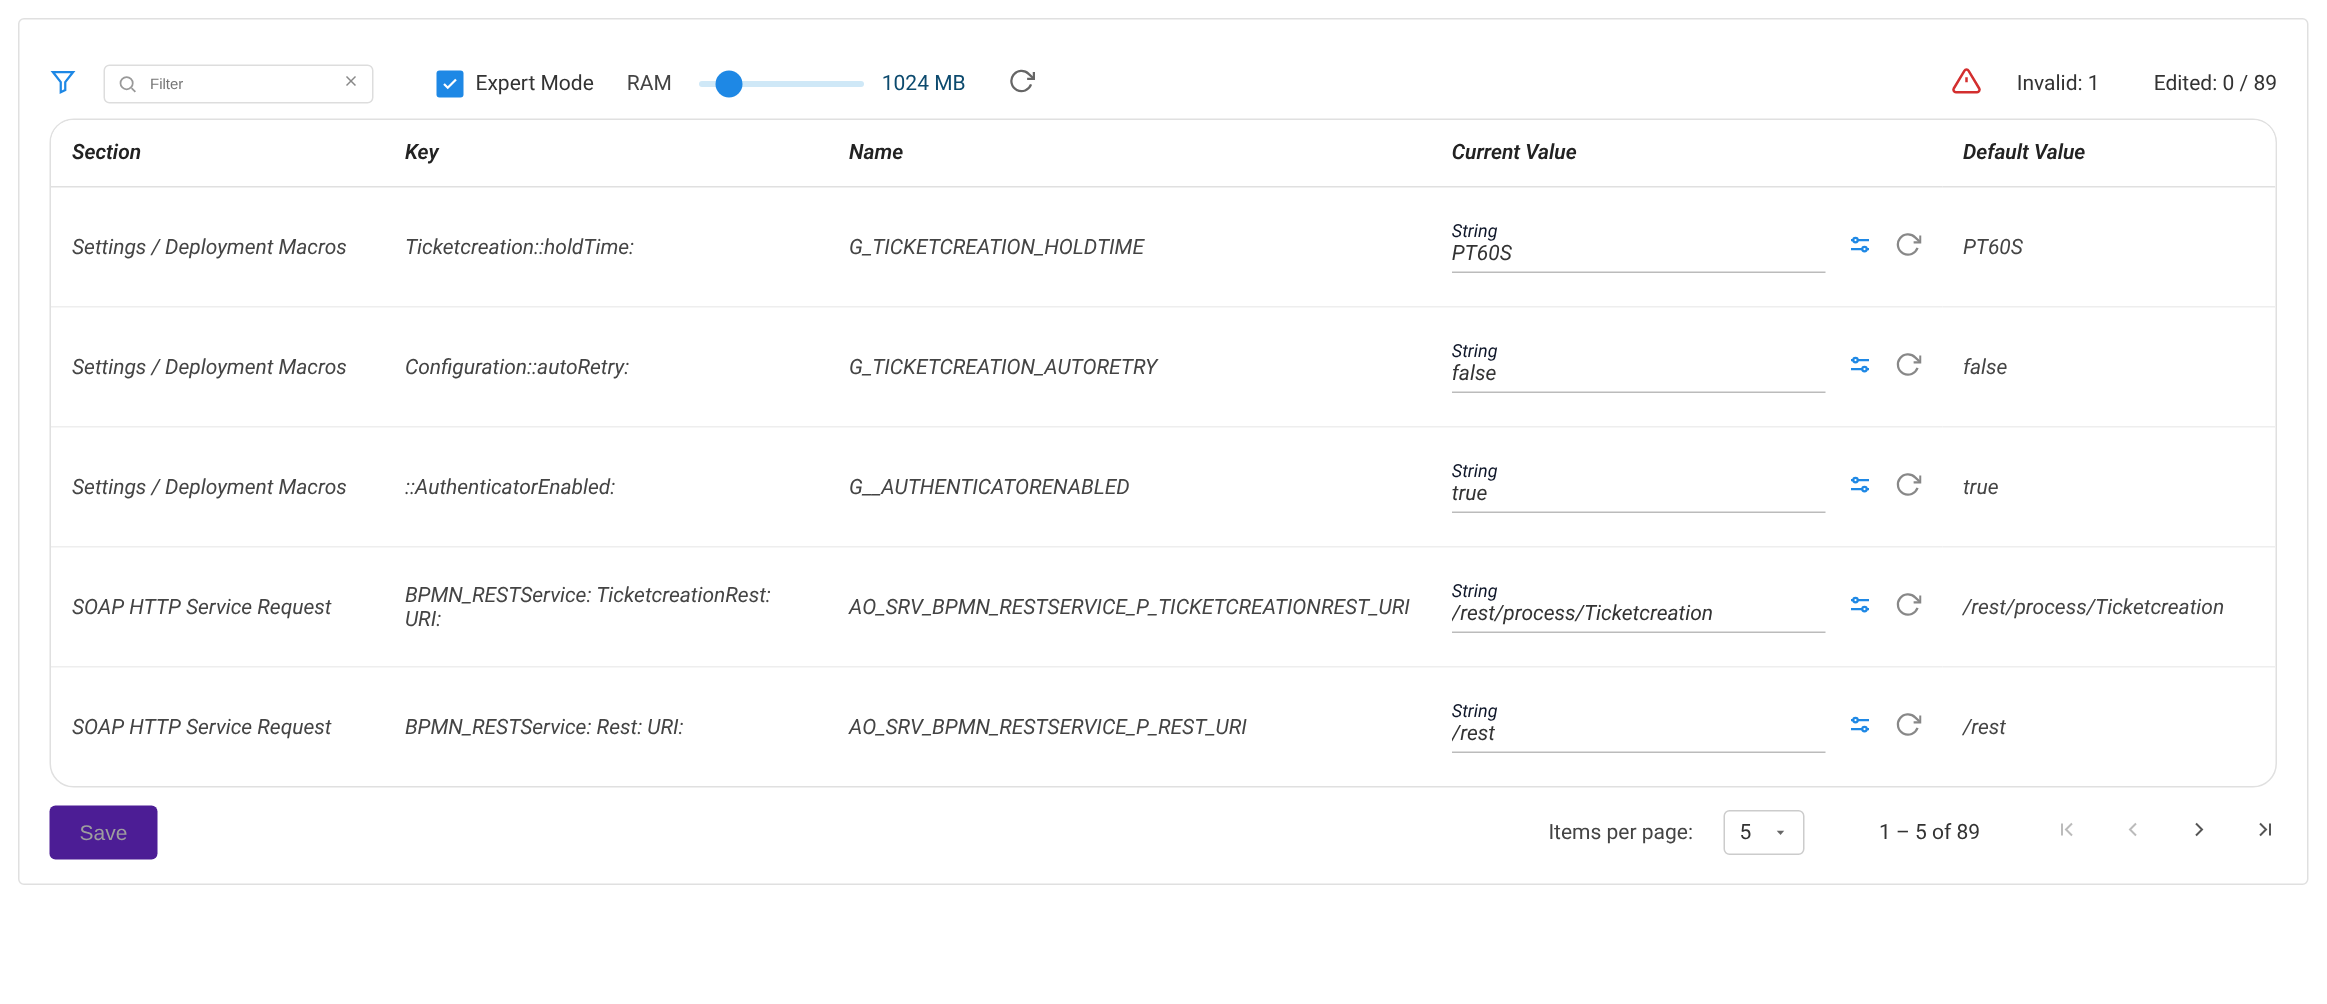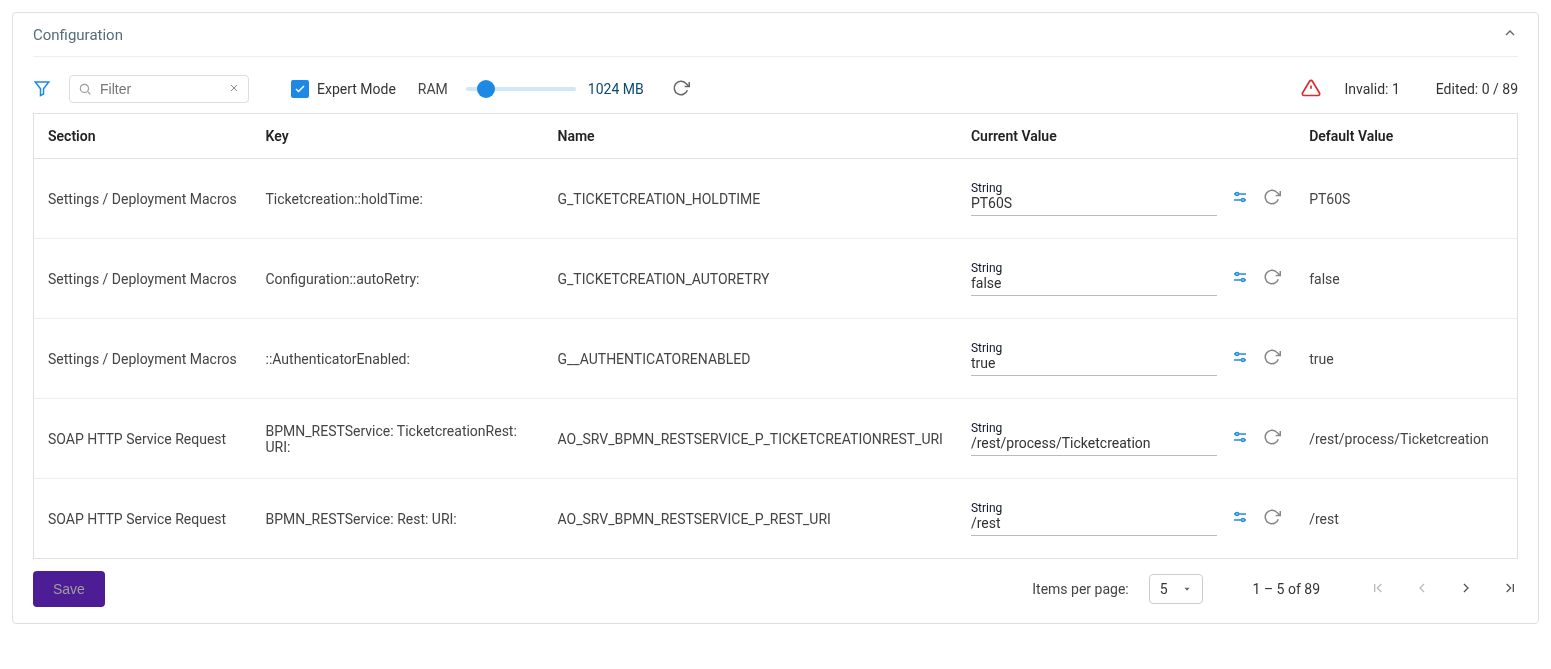--- a/index.html
+++ b/index.html
@@ -45,21 +45,21 @@
     border-radius: 4px;
     padding: 4px 8px;
     width: 180px;
     gap: 6px;
   }
   .filter-box svg { flex-shrink: 0; }
   .filter-box input {
     border: none;
     outline: none;
     flex: 1;
-    font-size: 14px;
+    font-size: 10px;
     min-width: 0;
     color: #555;
   }
   .filter-box .clear { color: #888; cursor:pointer; }
   .checkbox-wrap { display:flex; align-items:center; gap:8px; margin-left: 24px;}
   .checkbox {
     width:18px;height:18px;background:#1e88e5;border-radius:2px;
     display:flex;align-items:center;justify-content:center;color:#fff;
     cursor:pointer;
   }
@@ -74,22 +74,23 @@
     cursor:pointer;
   }
   .ram-value { color:#0c4a6e; }
   .refresh-icon { color:#666; cursor:pointer; margin-left:10px;}
   .spacer { flex:1; }
   .warn-icon { color:#d32f2f; }
   .invalid-text { color:#333; margin-left:6px;}
   .edited-text { color:#333; margin-left:18px;}
   .table-wrap {
     border:1px solid #e0e0e0;
-    border-radius:0;
+    border-radius:16px;
     overflow:hidden;
+    font-style:italic;
   }
   table {
     width:100%;
     border-collapse:collapse;
   }
   thead th {
     text-align:left;
     font-weight:600;
     font-size:14px;
     color:#222;
@@ -137,28 +138,20 @@
   }
   .page-range { color:#333; margin-left:30px;}
   .pager-icons { display:flex; gap:28px; margin-left:30px; align-items:center;}
   .pager-icons .pg { color:#bbb; cursor:pointer; }
   .pager-icons .pg.active { color:#555; }
 </style>
 </head>
 <body>
 
 <div class="panel">
-  <div class="panel-header">
-    <span class="panel-title">Configuration</span>
-    <span class="chevron-up">
-      <svg width="16" height="16" viewBox="0 0 24 24" fill="none" stroke="currentColor" stroke-width="2">
-          <polyline points="18 15 12 9 6 15"></polyline>
-        </svg>
-    </span>
-  </div>
 
   <div class="toolbar">
     <span class="filter-icon">
       <svg width="18" height="18" viewBox="0 0 24 24" fill="none" stroke="currentColor" stroke-width="2">
           <polygon points="3 4 21 4 14 13 14 20 10 22 10 13 3 4"></polygon>
         </svg>
     </span>
     <div class="filter-box">
       <svg width="14" height="14" viewBox="0 0 24 24" fill="none" stroke="#999" stroke-width="2">
           <circle cx="11" cy="11" r="7"></circle>

